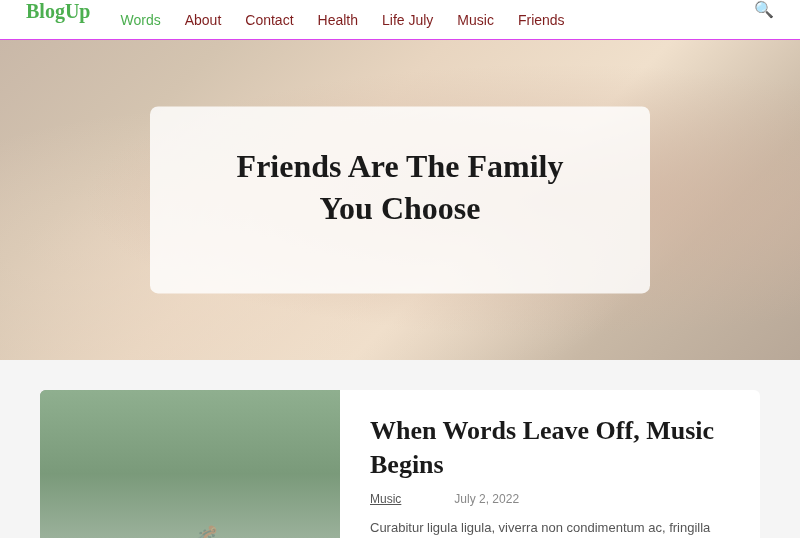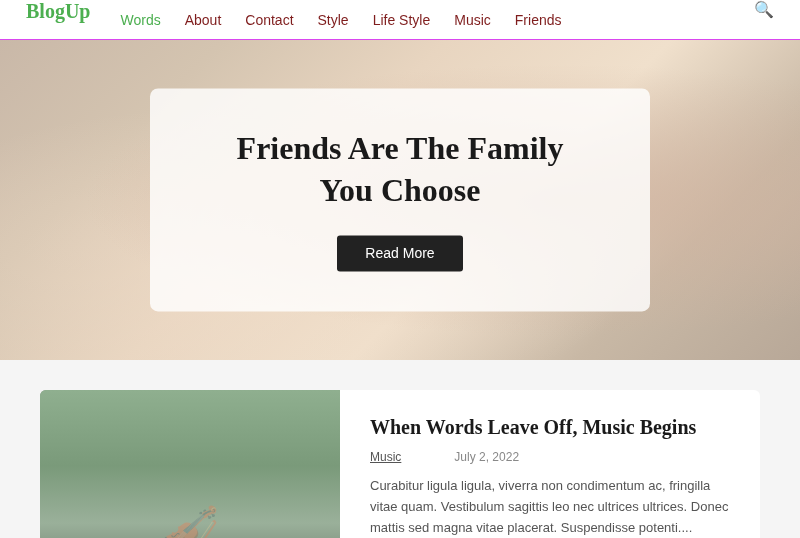--- a/index.html
+++ b/index.html
@@ -139,21 +139,21 @@
       left: 50%;
       transform: translateX(-50%);
       font-size: 48px;
       opacity: 0.3;
     }
     .blog-content {
       padding: 24px 20px 20px 0;
       flex: 1;
     }
     .blog-title {
-      font-size: 20px;
+      font-size: 26px;
       font-weight: bold;
       color: #1a1a1a;
       margin-bottom: 10px;
       font-family: Georgia, serif;
       line-height: 1.3;
     }
     .blog-meta {
       display: flex;
       gap: 14px;
       margin-bottom: 12px;
@@ -183,33 +183,32 @@
 <body>
 
 <header class="header">
   <div class="logo">
     <span>Blog</span><span style="color:#4CAF50;">Up</span>
   </div>
   <nav class="nav">
     <a class="nav-item active">Words</a>
     <a class="nav-item">About</a>
     <a class="nav-item">Contact</a>
-    <a class="nav-item">Style</a>
-    <a class="nav-item">Life Style</a>
+    <a class="nav-item">Health</a>
+    <a class="nav-item">Life July</a>
     <a class="nav-item">Music</a>
     <a class="nav-item">Friends</a>
   </nav>
   <span class="search-icon">🔍</span>
 </header>
 
 <section class="hero">
   <div class="hero-bg"></div>
   <div class="hero-overlay">
     <h1 class="hero-title">Friends Are The Family You Choose</h1>
-    <button class="read-more-btn">Read More</button>
   </div>
 </section>
 
 <section class="blog-section">
   <div class="blog-card">
     <div class="blog-image"></div>
     <div class="blog-content">
       <h2 class="blog-title">When Words Leave Off, Music Begins</h2>
       <div class="blog-meta">
         <span class="blog-category">Music</span>

